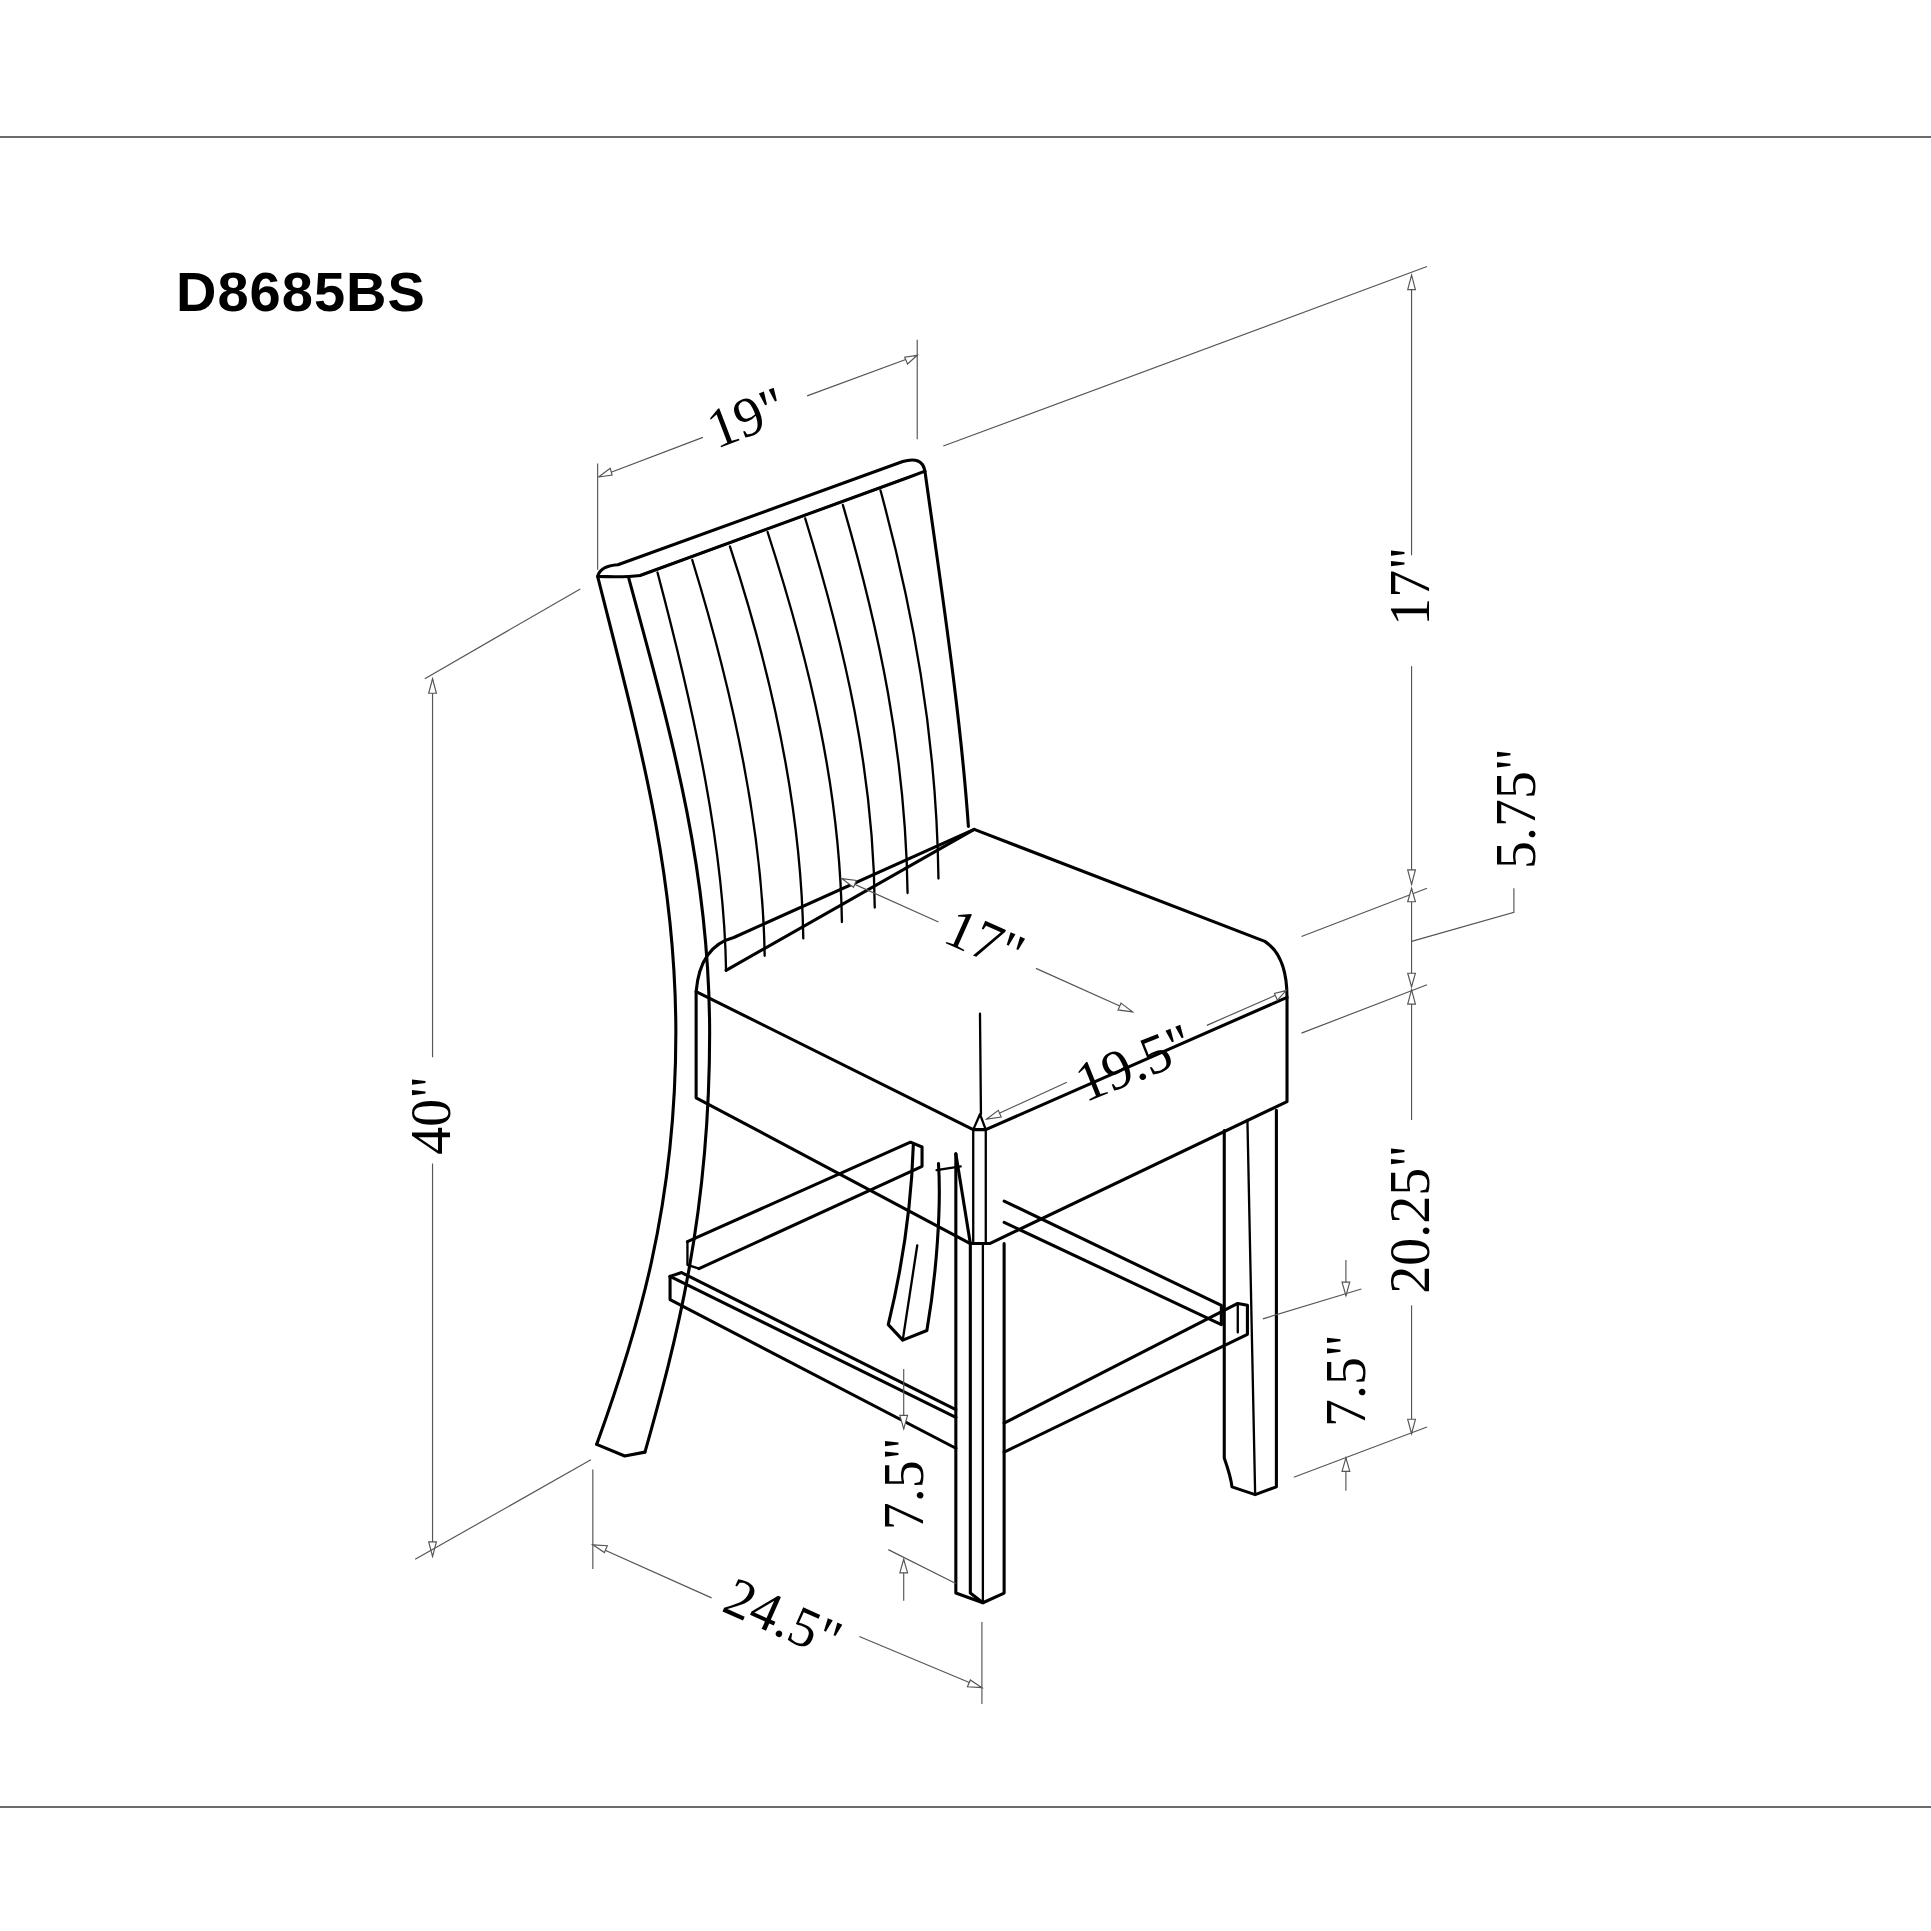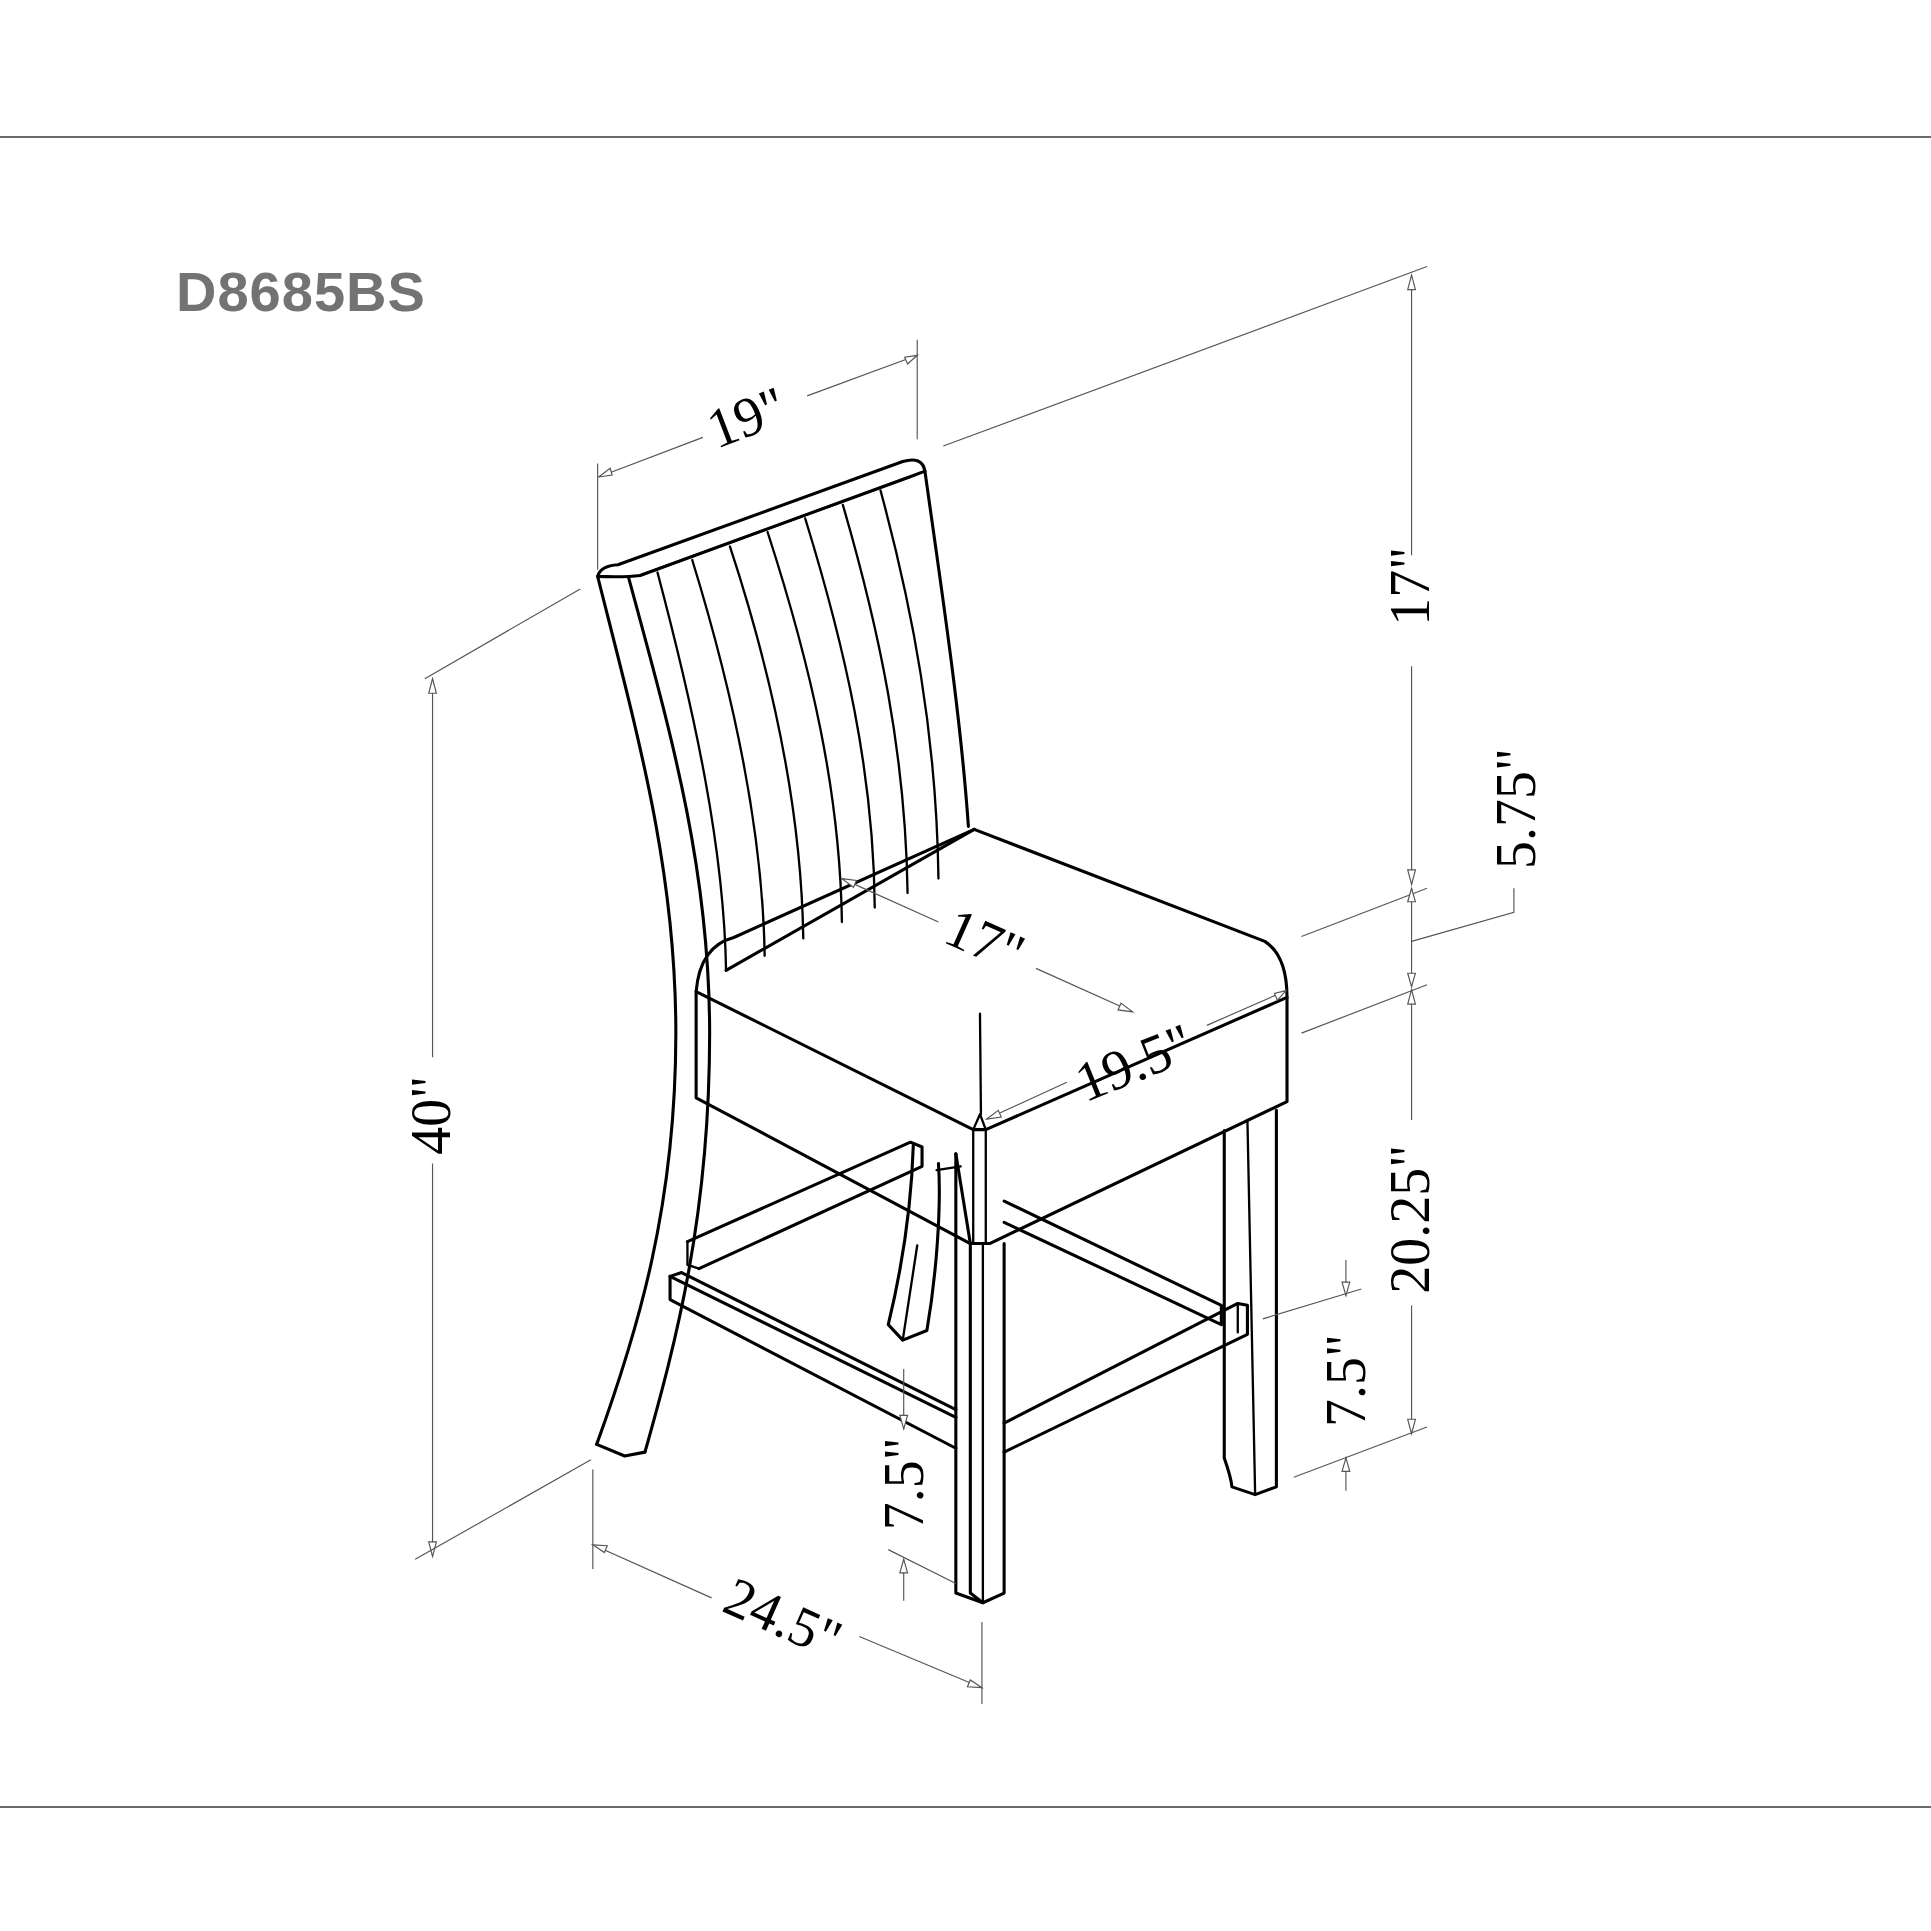--- a/index.html
+++ b/index.html
@@ -1,18 +1,18 @@
 <!DOCTYPE html>
 <html><head>
 <meta charset="utf-8">
 <style>
   html, body { margin: 0; padding: 0; background: #ffffff; }
   body { width: 1931px; height: 1931px; position: relative; overflow: hidden; font-family: "Liberation Sans", sans-serif; }
   .rule { position: absolute; left: 0; width: 1931px; height: 1.9px; background: #6b6b6b; }
-  .title { position: absolute; left: 176px; top: 259px; font-family: "Liberation Sans", sans-serif; font-weight: bold; font-size: 56px; color: #737373; letter-spacing: 1px; }
+  .title { position: absolute; left: 176px; top: 259px; font-family: "Liberation Sans", sans-serif; font-weight: bold; font-size: 56px; color: #000000; letter-spacing: 1px; }
   svg { position: absolute; left: 0; top: 0; }
   .thick { fill: none; stroke: #000; stroke-width: 3.2; stroke-linejoin: round; stroke-linecap: round; }
   .mid { fill: none; stroke: #000; stroke-width: 2.4; stroke-linejoin: round; stroke-linecap: round; }
   .dim { fill: none; stroke: #555; stroke-width: 1.2; }
   .arrow { fill: #fff; stroke: #555; stroke-width: 1.2; }
   .dimtext { font-family: "Liberation Serif", serif; font-size: 58px; fill: #000; }
 </style>
 </head>
 <body>
 

